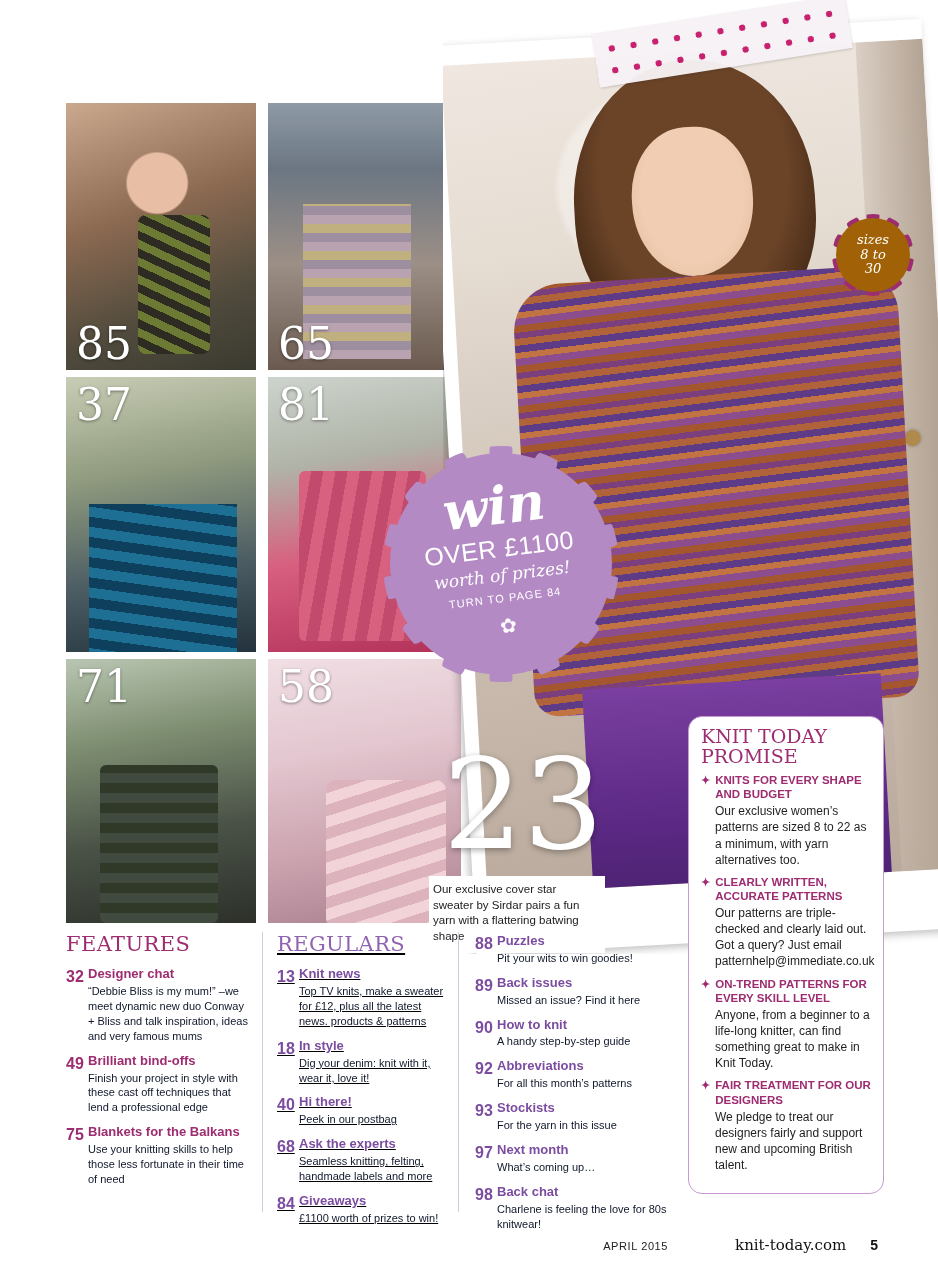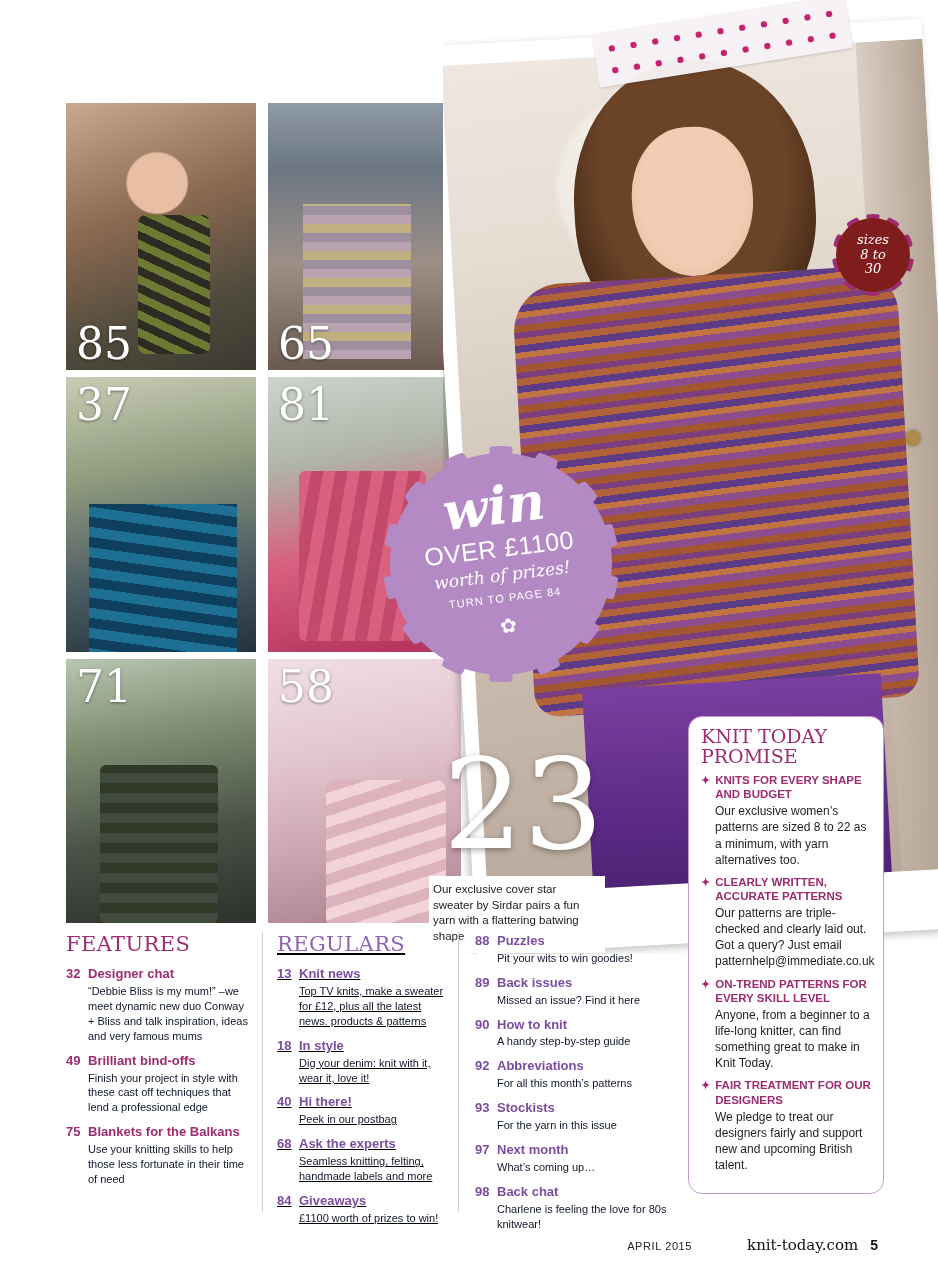--- a/index.html
+++ b/index.html
@@ -150,21 +150,21 @@
   }
   .tape::before{ left:-1px; clip-path: polygon(100% 0,0 22%,100% 44%,0 66%,100% 88%,100% 100%,0 100%,0 0); }
   .tape::after{ right:-1px; clip-path: polygon(0 0,100% 18%,0 40%,100% 62%,0 84%,100% 100%,0 100%); }
 
   
   .sizes-badge {
     position: absolute;
     left: 836px; top: 218px;
     width: 74px; height: 74px;
     border-radius: 50%;
-    background: #7f1d1d;
+    background: #a16207;
     color: #fff;
     display:flex; align-items:center; justify-content:center;
     text-align:center;
     font-family: "DejaVu Serif", serif;
     font-style: italic;
     font-size: 13px;
     line-height: 1.15;
   }
   .sizes-badge::before{
     content:""; position:absolute; inset:-5px; border-radius:50%;
@@ -275,21 +275,21 @@
     font-size: 21px;
     color: #9d2c70;
     letter-spacing: .4px;
     margin-bottom: 9px;
   }
   .col.regulars .col-head { color:#8f63b0; }
   .toc-item { display:flex; margin-bottom: 1px; }
   .toc-pg {
     color: #9d2c70;
     font-weight: 700;
-    font-size: 13px;
+    font-size: 16px;
     width: 22px;
     flex: 0 0 22px;
     line-height: 1.45;
   }
   .col.regulars .toc-pg, .col.regulars2 .toc-pg { color:#7b4ca0; }
   .toc-body { flex: 1; }
   .toc-title {
     color: #9d2c70;
     font-weight: 700;
     font-size: 13px;
@@ -339,21 +339,21 @@
     line-height: 1.34;
     color: #1e1e1e;
   }
 
   
   .footer {
     position: absolute;
     right: 60px; bottom: 26px;
     display: flex;
     align-items: baseline;
-    gap: 8px;
+    gap: 20px;
   }
   .f-date { font-size: 11px; letter-spacing: .6px; color: #222; }
   .f-site { font-family: "DejaVu Serif", serif; font-size: 15px; color:#111;margin-left:47px; }
   .f-page { font-weight: 700; font-size: 14px; color: #111; margin-left: 4px; }
 </style>
 </head>
 <body>
 
 <div class="grid">
 

